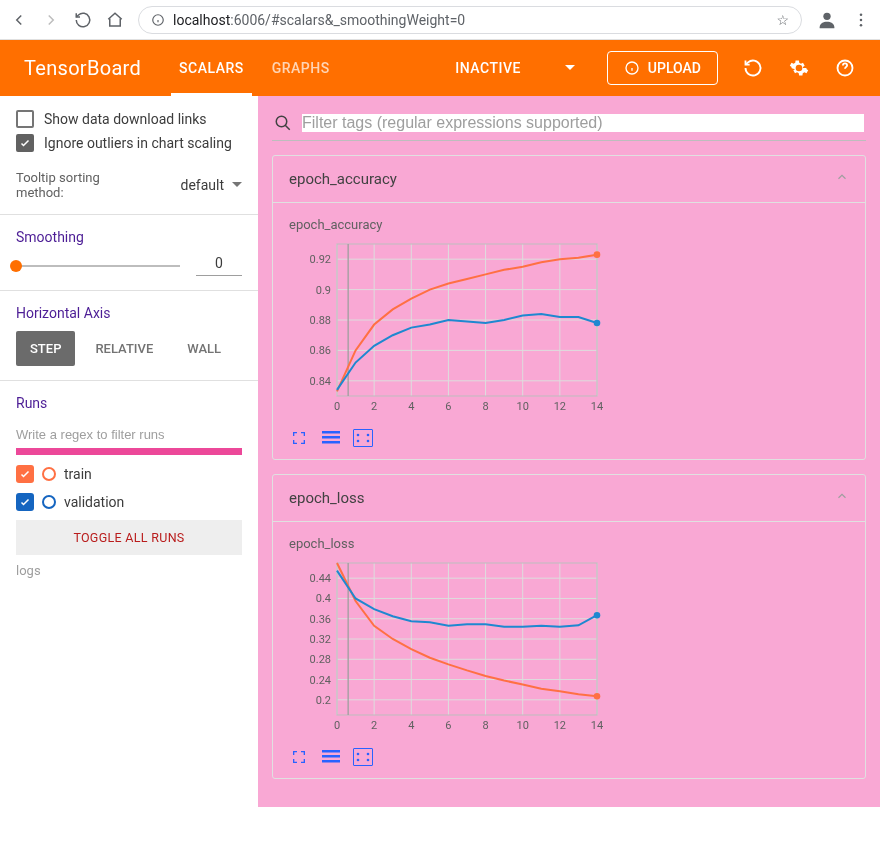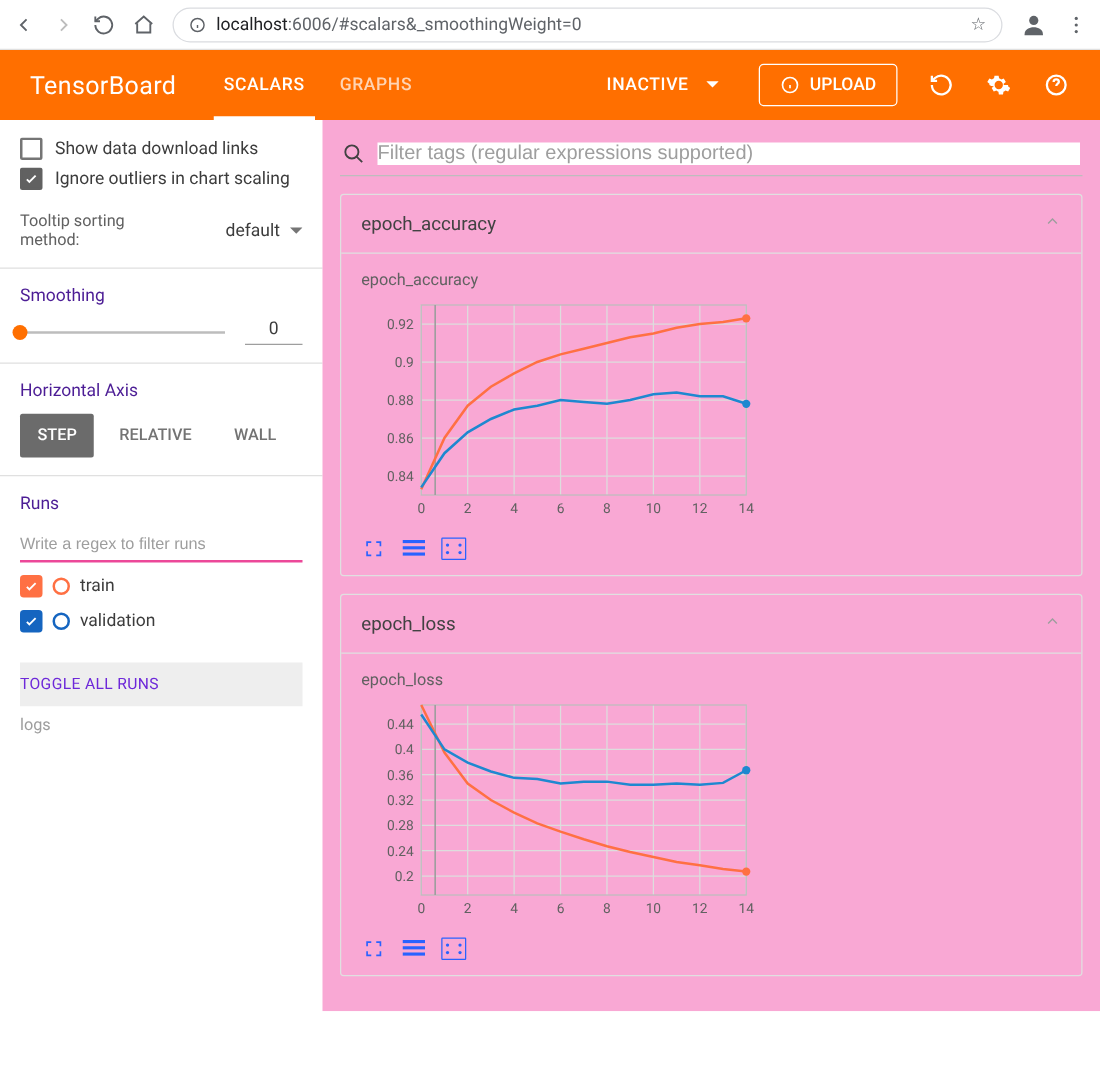--- a/index.html
+++ b/index.html
@@ -17,21 +17,21 @@
   .more-dots { width: 18px; height: 18px; color: #5f6368; }
 
   
   .header { background: #ff6f00; color: #fff; height: 56px; display: flex; align-items: center; padding: 0 24px; gap: 24px; }
   .logo { font-size: 20px; font-weight: 400; letter-spacing: 0.3px; }
   .tabs { display: flex; align-items: stretch; height: 56px; }
   .tab { display: flex; align-items: center; padding: 0 14px; font-size: 14px; font-weight: 500; color: rgba(255,255,255,0.7); letter-spacing: 0.5px; cursor: pointer; position: relative; }
   .tab.active { color: #fff; }
   .tab.active::after { content: ""; position: absolute; left: 6px; right: 6px; bottom: 0; height: 3px; background: #fff; }
   .spacer { flex: 1; }
-  .inactive-dd { display: flex; align-items: center; gap: 14px; font-size: 14px; font-weight: 500; letter-spacing: 0.5px; color: #fff; cursor: pointer; padding-right:8px;text-align:right;}
+  .inactive-dd { display: flex; align-items: center; gap: 44px; font-size: 14px; font-weight: 500; letter-spacing: 0.5px; color: #fff; cursor: pointer; padding-right:8px;text-align:right;}
   .upload-btn { border: 1.5px solid #fff; border-radius: 4px; height: 34px; display: flex; align-items: center; gap: 8px; padding: 0 16px; font-size: 14px; font-weight: 500; color: #fff; cursor: pointer; }
   .hdr-icon { width: 22px; height: 22px; display: flex; align-items: center; justify-content: center; cursor: pointer; }
 
   
   .main { display: flex; }
   .sidebar { width: 258px; padding: 14px 16px; border-right: none; }
   .content { flex: 1; padding: 14px 14px; background: #f9a8d4; }
 
   
   .check-row { display: flex; align-items: center; gap: 10px; margin-bottom: 6px; font-size: 14px; color: #3c3c3c; white-space: nowrap; overflow: hidden; }
@@ -42,28 +42,28 @@
   .lbl { font-size: 13px; color: #616161; }
   .select { display: flex; align-items: center; gap: 8px; border-bottom: 1px solid transparent; color: #3c3c3c; font-size: 14px; }
   .sec-title { font-size: 14px; color: #4c1d95; margin-bottom: 10px; }
   .slider-wrap { display: flex; align-items: center; gap: 16px; margin-top: 10px; }
   .slider { position: relative; flex: 1; height: 2px; background: #bdbdbd; }
   .slider .knob { position: absolute; left: 0%; top: 50%; width: 12px; height: 12px; background: #ff6f00; border-radius: 50%; transform: translate(-50%, -50%); }
   .smooth-val { width: 46px; border: none; border-bottom: 1px solid #9e9e9e; text-align: center; font-size: 14px; color: #3c3c3c; padding-bottom: 4px; }
   .btn-group { display: flex; gap: 6px; flex-wrap: wrap; }
   .pill-btn { background: #eeeeee; color: #737373; border-radius: 2px; padding: 10px 14px; font-size: 13px; font-weight: 500; cursor: pointer; }
   .pill-btn.active { background: #6b6b6b; color: #fff; }
-  .runs-filter { width: 100%; border: none; border-bottom: 2px solid #ec4899; padding: 6px 0; font-size: 13px; color: #3c3c3c; }
+  .runs-filter { width: 100%; border: none; border-bottom: 7px solid #ec4899; padding: 6px 0; font-size: 13px; color: #3c3c3c; }
   .runs-filter::placeholder { color: #9e9e9e; }
   .run-row { display: flex; align-items: center; gap: 8px; margin-top: 10px; font-size: 14px; color: #3c3c3c; }
   .run-chk { width: 18px; height: 18px; border-radius: 3px; display:flex; align-items:center; justify-content:center; color:#fff; }
   .run-chk.train { background: #ff7043; }
   .run-chk.val { background: #1565c0; }
   .run-swatch { width: 14px; height: 14px; border: 2px solid; border-radius: 50%; }
-  .toggle-runs { margin-top: 24px; background: #eeeeee; color: #6d28d9; text-align: left; padding: 10px 0; font-size: 12.5px; letter-spacing: 0.3px; cursor: pointer; }
+  .toggle-runs { margin-top: 9px; background: #eeeeee; color: #b91c1c; text-align: center; padding: 10px 0; font-size: 12.5px; letter-spacing: 0.3px; cursor: pointer; }
   .logs-note { margin-top: 8px; font-size: 13px; color: #9e9e9e; }
 
   
   .search-wrap { display: flex; align-items: center; gap: 10px; border-bottom: 1px solid #bdbdbd; padding: 4px 2px 8px; margin-bottom: 14px; }
   .search-wrap input { border: none; flex: 1; font-size: 16px; color: #3c3c3c; outline: none; }
   .search-wrap input::placeholder { color: #9e9e9e; }
 
   
   .card { border: 1px solid #e0e0e0; border-radius: 3px; margin-bottom: 14px; }
   .card-header { display: flex; align-items: center; justify-content: space-between; padding: 14px 16px; border-bottom: 1px solid #e0e0e0; font-size: 15px; color: #424242; }

